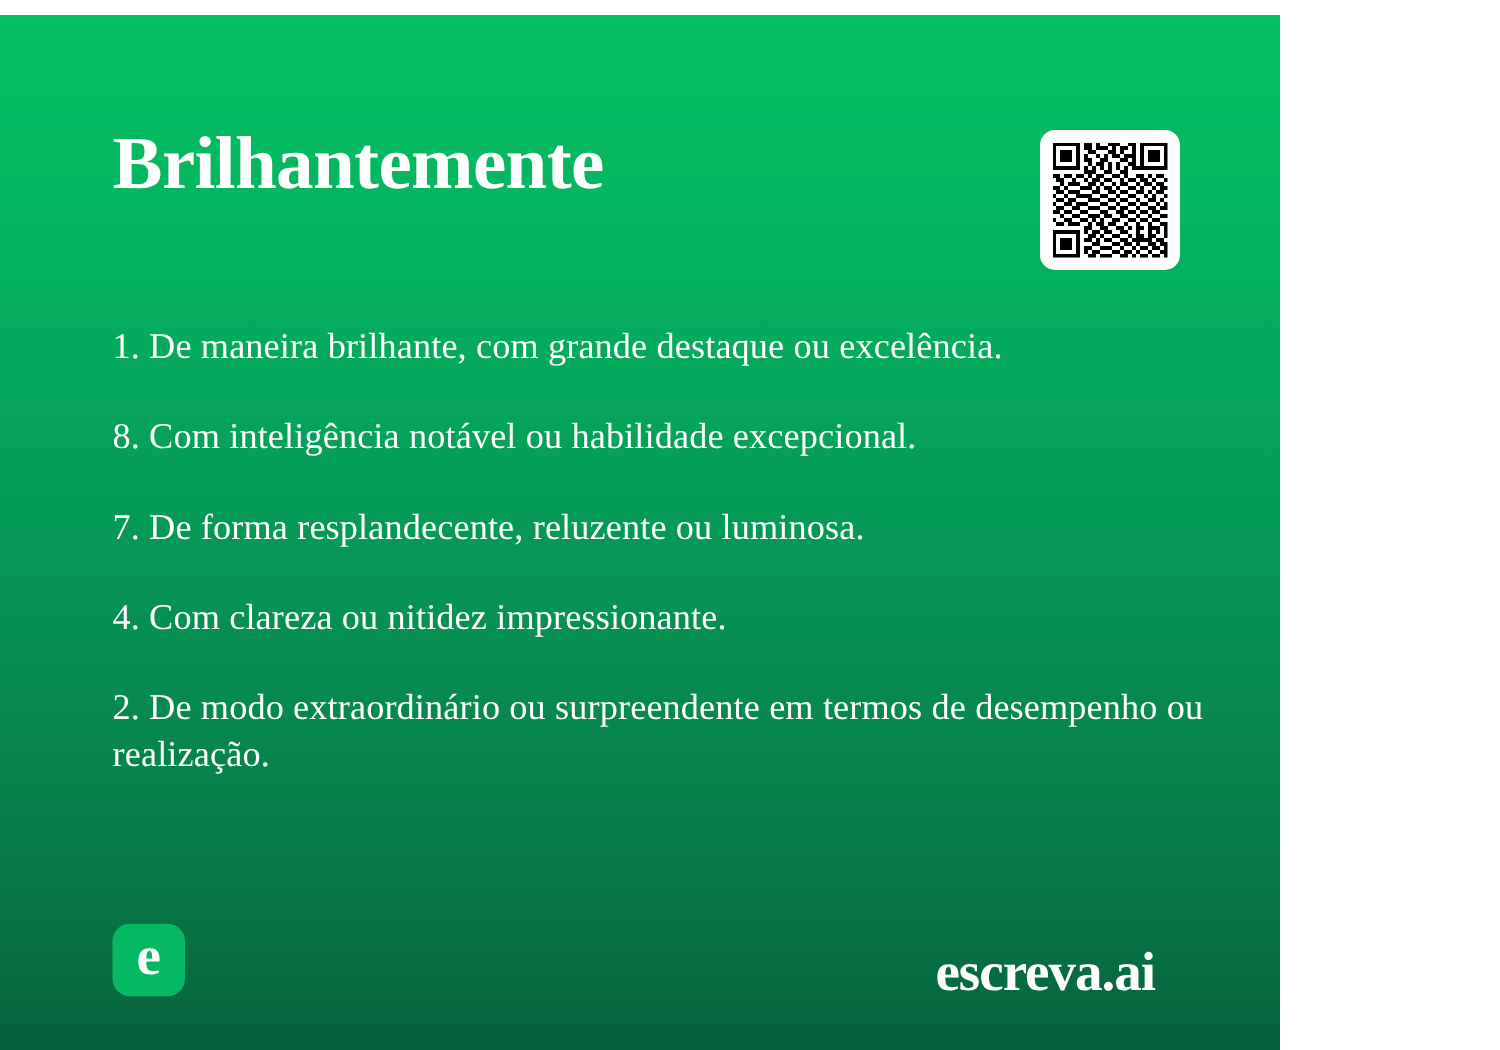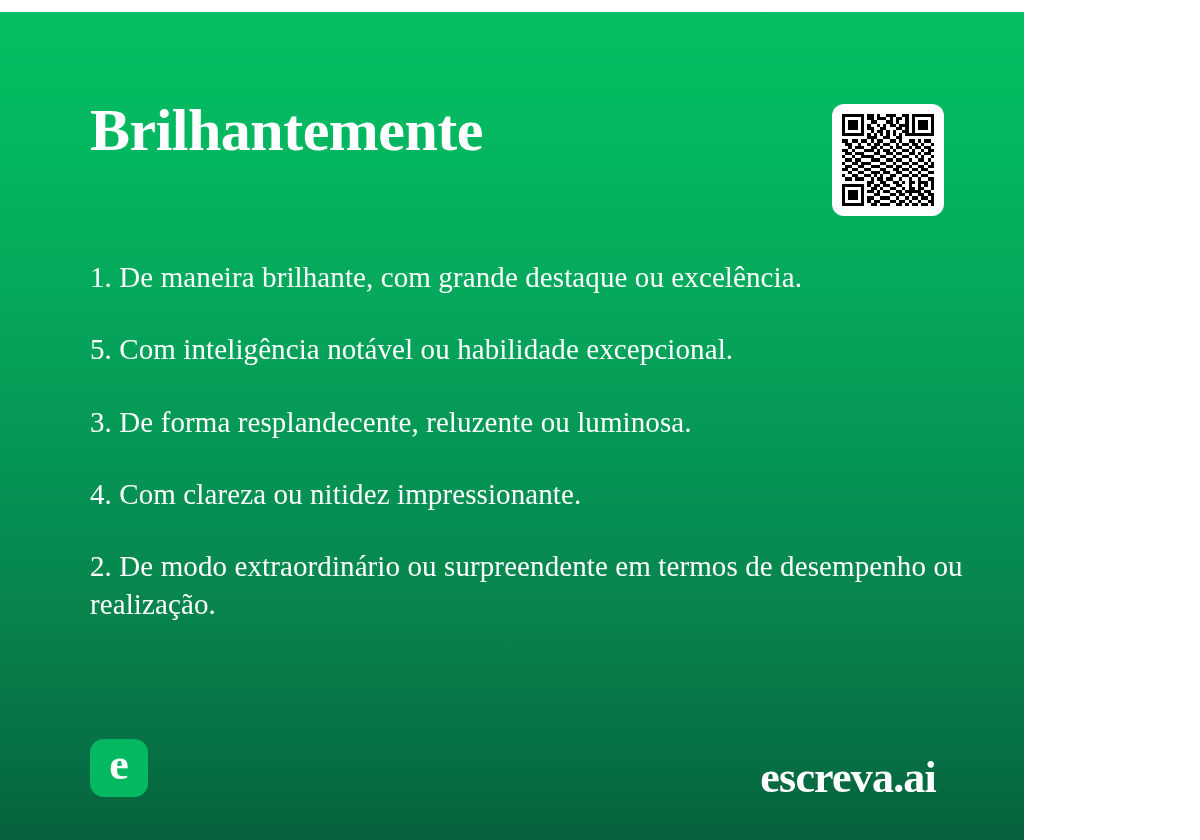--- a/index.html
+++ b/index.html
@@ -120,21 +120,21 @@
     color: #ffffff;
     font-size: 44px;
     font-weight: 800;
     line-height: 1;
     position: relative;
     top: -3px;
   }
 
   #brand {
     position: absolute;
-    right: 88px;
+    right: 100px;
     bottom: 52px;
     color: #ffffff;
     font-size: 44px;
     font-weight: 800;
     letter-spacing: -0.8px;
     line-height: 1;
   }
 </style>
 </head>
 <body>
@@ -147,22 +147,22 @@
 
   <div id="qr-wrap">
     <svg id="qr-code" viewBox="0 0 29 29" shape-rendering="crispEdges" xmlns="http://www.w3.org/2000/svg">
         <rect width="29" height="29" fill="#ffffff"></rect>
         <path d="M0 0h7v1h-7zM8 0h2v1h-2zM11 0h1v1h-1zM14 0h3v1h-3zM19 0h2v1h-2zM22 0h7v1h-7zM0 1h1v1h-1zM6 1h1v1h-1zM8 1h2v1h-2zM11 1h3v1h-3zM15 1h1v1h-1zM17 1h2v1h-2zM20 1h1v1h-1zM22 1h1v1h-1zM28 1h1v1h-1zM0 2h1v1h-1zM2 2h3v1h-3zM6 2h1v1h-1zM9 2h2v1h-2zM14 2h2v1h-2zM17 2h1v1h-1zM20 2h1v1h-1zM22 2h1v1h-1zM24 2h3v1h-3zM28 2h1v1h-1zM0 3h1v1h-1zM2 3h3v1h-3zM6 3h1v1h-1zM8 3h1v1h-1zM11 3h1v1h-1zM13 3h1v1h-1zM15 3h2v1h-2zM18 3h3v1h-3zM22 3h1v1h-1zM24 3h3v1h-3zM28 3h1v1h-1zM0 4h1v1h-1zM2 4h3v1h-3zM6 4h1v1h-1zM8 4h2v1h-2zM12 4h2v1h-2zM17 4h2v1h-2zM20 4h1v1h-1zM22 4h1v1h-1zM24 4h3v1h-3zM28 4h1v1h-1zM0 5h1v1h-1zM6 5h1v1h-1zM9 5h1v1h-1zM11 5h2v1h-2zM14 5h1v1h-1zM16 5h1v1h-1zM19 5h2v1h-2zM22 5h1v1h-1zM28 5h1v1h-1zM0 6h7v1h-7zM8 6h1v1h-1zM10 6h1v1h-1zM12 6h1v1h-1zM14 6h1v1h-1zM16 6h1v1h-1zM18 6h1v1h-1zM20 6h9v1h-9zM8 7h3v1h-3zM13 7h2v1h-2zM17 7h2v1h-2zM0 8h2v1h-2zM3 8h2v1h-2zM6 8h2v1h-2zM9 8h1v1h-1zM11 8h2v1h-2zM15 8h2v1h-2zM18 8h1v1h-1zM21 8h2v1h-2zM24 8h1v1h-1zM26 8h2v1h-2zM1 9h2v1h-2zM5 9h1v1h-1zM8 9h1v1h-1zM10 9h2v1h-2zM13 9h2v1h-2zM17 9h1v1h-1zM19 9h2v1h-2zM22 9h2v1h-2zM25 9h1v1h-1zM28 9h1v1h-1zM2 10h1v1h-1zM4 10h3v1h-3zM9 10h2v1h-2zM12 10h1v1h-1zM15 10h1v1h-1zM17 10h2v1h-2zM21 10h1v1h-1zM23 10h2v1h-2zM26 10h2v1h-2zM0 11h2v1h-2zM3 11h1v1h-1zM7 11h3v1h-3zM11 11h1v1h-1zM13 11h2v1h-2zM16 11h1v1h-1zM19 11h2v1h-2zM22 11h1v1h-1zM25 11h1v1h-1zM27 11h2v1h-2zM1 12h2v1h-2zM4 12h3v1h-3zM10 12h2v1h-2zM14 12h2v1h-2zM17 12h2v1h-2zM21 12h2v1h-2zM24 12h1v1h-1zM26 12h2v1h-2zM0 13h1v1h-1zM3 13h1v1h-1zM6 13h4v1h-4zM12 13h2v1h-2zM16 13h1v1h-1zM19 13h2v1h-2zM23 13h1v1h-1zM25 13h1v1h-1zM28 13h1v1h-1zM1 14h2v1h-2zM4 14h2v1h-2zM9 14h3v1h-3zM14 14h2v1h-2zM17 14h2v1h-2zM21 14h1v1h-1zM24 14h2v1h-2zM27 14h1v1h-1zM0 15h1v1h-1zM3 15h2v1h-2zM6 15h3v1h-3zM12 15h2v1h-2zM16 15h1v1h-1zM19 15h2v1h-2zM22 15h2v1h-2zM26 15h1v1h-1zM28 15h1v1h-1zM1 16h2v1h-2zM5 16h2v1h-2zM9 16h3v1h-3zM14 16h2v1h-2zM17 16h2v1h-2zM21 16h1v1h-1zM24 16h2v1h-2zM27 16h2v1h-2zM0 17h2v1h-2zM3 17h2v1h-2zM7 17h2v1h-2zM12 17h2v1h-2zM16 17h2v1h-2zM19 17h2v1h-2zM22 17h2v1h-2zM25 17h2v1h-2zM2 18h1v1h-1zM5 18h2v1h-2zM9 18h3v1h-3zM13 18h2v1h-2zM17 18h2v1h-2zM21 18h1v1h-1zM24 18h1v1h-1zM27 18h2v1h-2zM0 19h1v1h-1zM3 19h2v1h-2zM7 19h2v1h-2zM10 19h1v1h-1zM12 19h1v1h-1zM15 19h2v1h-2zM19 19h2v1h-2zM22 19h2v1h-2zM25 19h2v1h-2zM1 20h2v1h-2zM4 20h3v1h-3zM9 20h1v1h-1zM11 20h2v1h-2zM14 20h2v1h-2zM18 20h1v1h-1zM21 20h1v1h-1zM24 20h1v1h-1zM27 20h2v1h-2zM8 21h2v1h-2zM12 21h2v1h-2zM16 21h2v1h-2zM19 21h1v1h-1zM21 21h2v1h-2zM24 21h3v1h-3zM28 21h1v1h-1zM0 22h7v1h-7zM8 22h1v1h-1zM10 22h2v1h-2zM13 22h2v1h-2zM17 22h2v1h-2zM21 22h1v1h-1zM24 22h1v1h-1zM26 22h1v1h-1zM28 22h1v1h-1zM0 23h1v1h-1zM6 23h1v1h-1zM9 23h2v1h-2zM12 23h1v1h-1zM15 23h2v1h-2zM19 23h1v1h-1zM21 23h2v1h-2zM24 23h2v1h-2zM28 23h1v1h-1zM0 24h1v1h-1zM2 24h3v1h-3zM6 24h1v1h-1zM8 24h2v1h-2zM11 24h1v1h-1zM13 24h2v1h-2zM17 24h2v1h-2zM20 24h5v1h-5zM26 24h2v1h-2zM0 25h1v1h-1zM2 25h3v1h-3zM6 25h1v1h-1zM10 25h2v1h-2zM15 25h2v1h-2zM18 25h2v1h-2zM21 25h1v1h-1zM24 25h2v1h-2zM27 25h2v1h-2zM0 26h1v1h-1zM2 26h3v1h-3zM6 26h1v1h-1zM8 26h2v1h-2zM12 26h3v1h-3zM17 26h1v1h-1zM20 26h1v1h-1zM22 26h2v1h-2zM25 26h2v1h-2zM28 26h1v1h-1zM0 27h1v1h-1zM6 27h1v1h-1zM8 27h1v1h-1zM10 27h2v1h-2zM15 27h2v1h-2zM18 27h2v1h-2zM21 27h1v1h-1zM24 27h1v1h-1zM27 27h2v1h-2zM0 28h7v1h-7zM9 28h2v1h-2zM12 28h3v1h-3zM17 28h2v1h-2zM20 28h1v1h-1zM22 28h2v1h-2zM25 28h2v1h-2zM28 28h1v1h-1z" fill="#000000"></path>
       </svg>
   </div>
 
   <ol id="definitions">
     <li>1. De maneira brilhante, com grande destaque ou excelência.</li>
-    <li>5. Com inteligência notável ou habilidade excepcional.</li>
-    <li>3. De forma resplandecente, reluzente ou luminosa.</li>
+    <li>8. Com inteligência notável ou habilidade excepcional.</li>
+    <li>7. De forma resplandecente, reluzente ou luminosa.</li>
     <li>4. Com clareza ou nitidez impressionante.</li>
     <li>2. De modo extraordinário ou surpreendente em termos de desempenho ou realização.</li>
   </ol>
 
   <div id="footer-logo">
     <span id="footer-logo-letter">e</span>
   </div>
 
   <div id="brand">escreva.ai</div>
 

